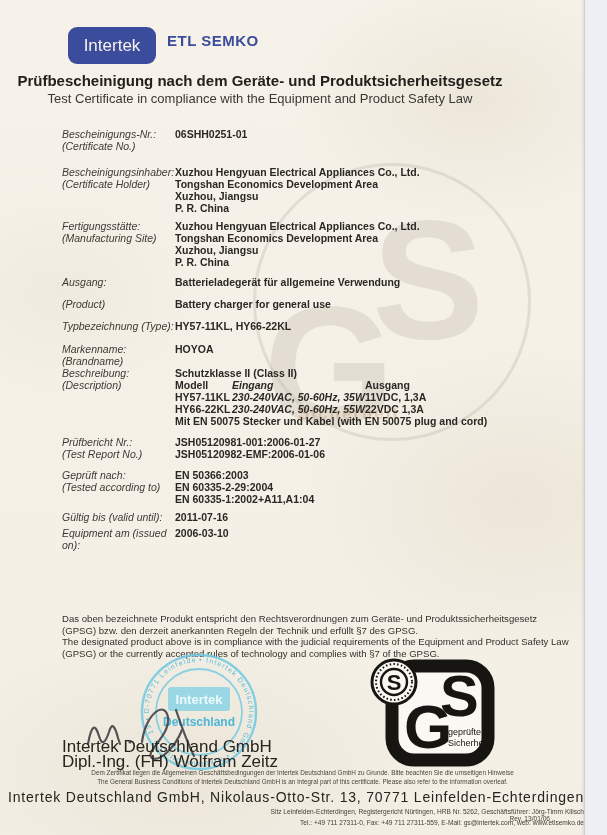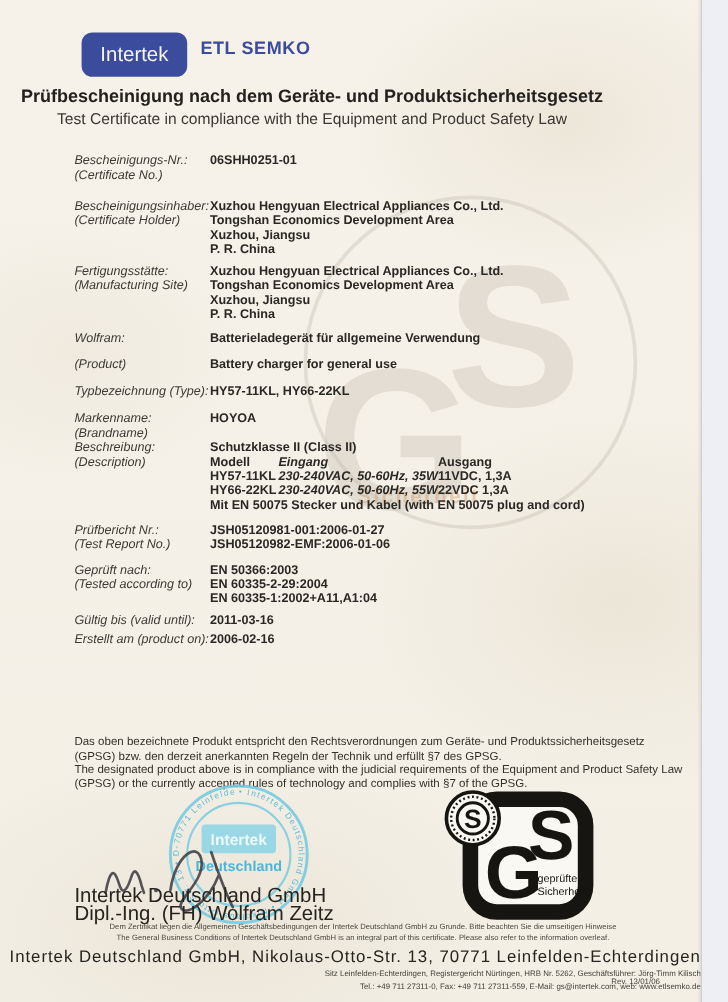--- a/index.html
+++ b/index.html
@@ -120,21 +120,21 @@
       </div>
       <div class="fvalue">
         <div>Xuzhou Hengyuan Electrical Appliances Co., Ltd.</div>
         <div>Tongshan Economics Development Area</div>
         <div>Xuzhou, Jiangsu</div>
         <div>P. R. China</div>
       </div>
     </div>
 
     <div class="field mb10">
-      <div class="flabel">Wolfram:</div>
+      <div class="flabel">Ausgang:</div>
       <div class="fvalue">Batterieladegerät für allgemeine Verwendung</div>
     </div>
 
     <div class="field mb10">
       <div class="flabel">(Product)</div>
       <div class="fvalue">Battery charger for general use</div>
     </div>
 
     <div class="field mb11">
       <div class="flabel">Typbezeichnung (Type):</div>
@@ -193,26 +193,26 @@
       </div>
       <div class="fvalue">
         <div>EN 50366:2003</div>
         <div>EN 60335-2-29:2004</div>
         <div>EN 60335-1:2002+A11,A1:04</div>
       </div>
     </div>
 
     <div class="field mb4">
       <div class="flabel">Gültig bis (valid until):</div>
-      <div class="fvalue">2011-03-16</div>
+      <div class="fvalue">2011-07-16</div>
     </div>
 
     <div class="field mb0">
-      <div class="flabel">Erstellt am (product on):</div>
-      <div class="fvalue">2006-02-16</div>
+      <div class="flabel">Equipment am (issued on):</div>
+      <div class="fvalue">2006-03-10</div>
     </div>
 
   </div>
 
   <div class="compliance">
     <div>Das oben bezeichnete Produkt entspricht den Rechtsverordnungen zum Geräte- und Produktssicherheitsgesetz (GPSG) bzw. den derzeit anerkannten Regeln der Technik und erfüllt §7 des GPSG.</div>
     <div>The designated product above is in compliance with the judicial requirements of the Equipment and Product Safety Law (GPSG) or the currently accepted rules of technology and complies with §7 of the GPSG.</div>
   </div>
 
   <svg class="stamp-svg" width="142" height="132" viewBox="0 0 142 132">

